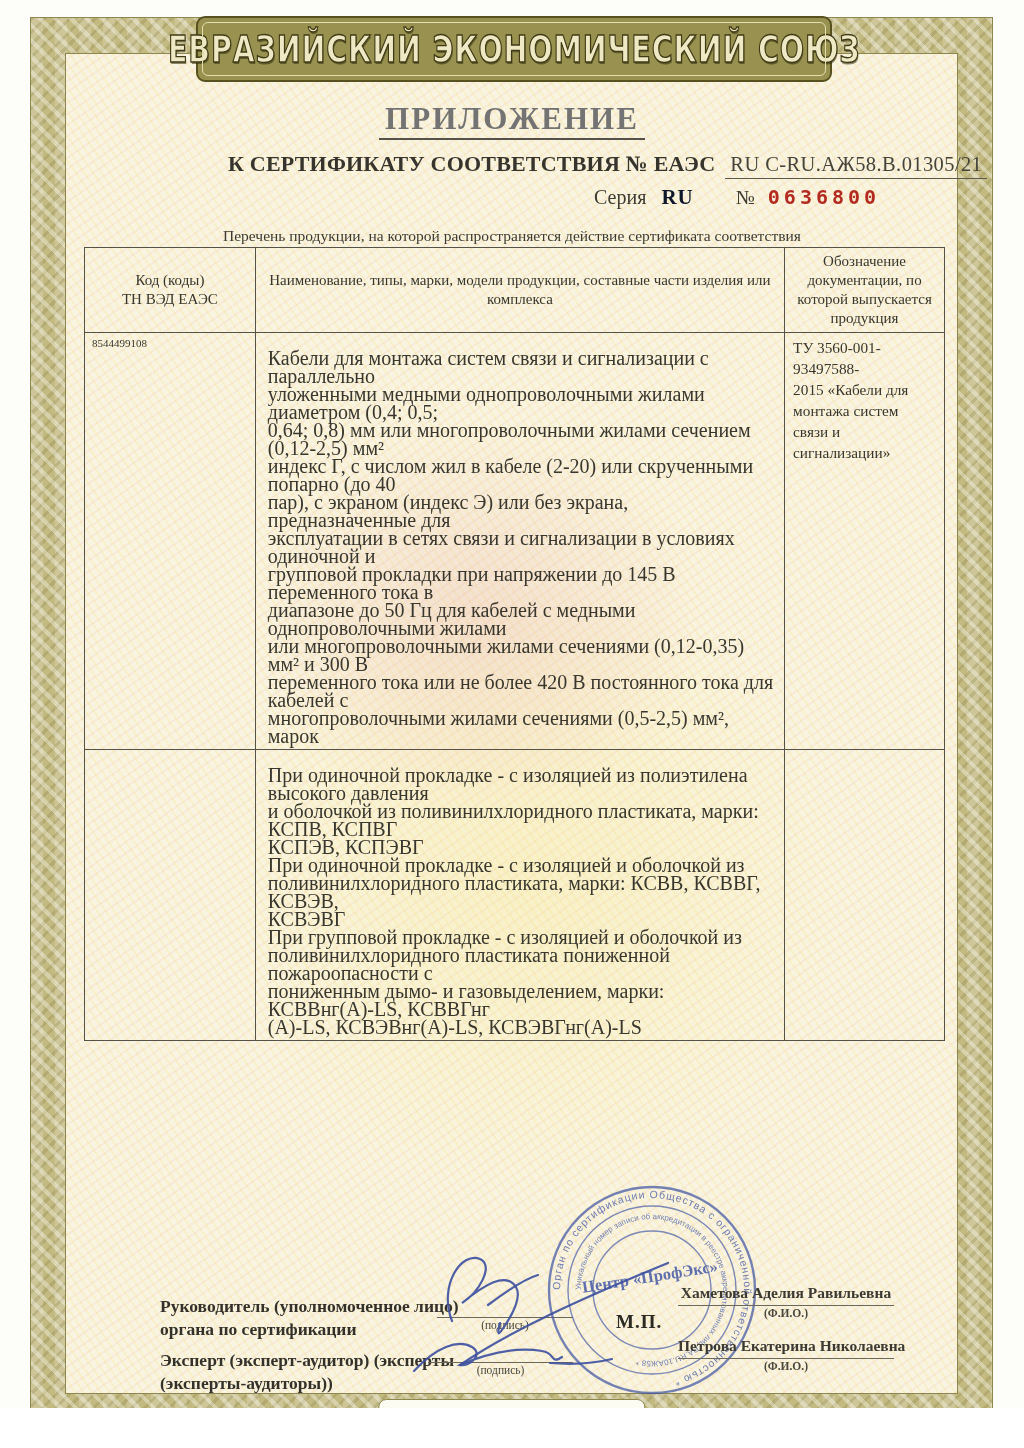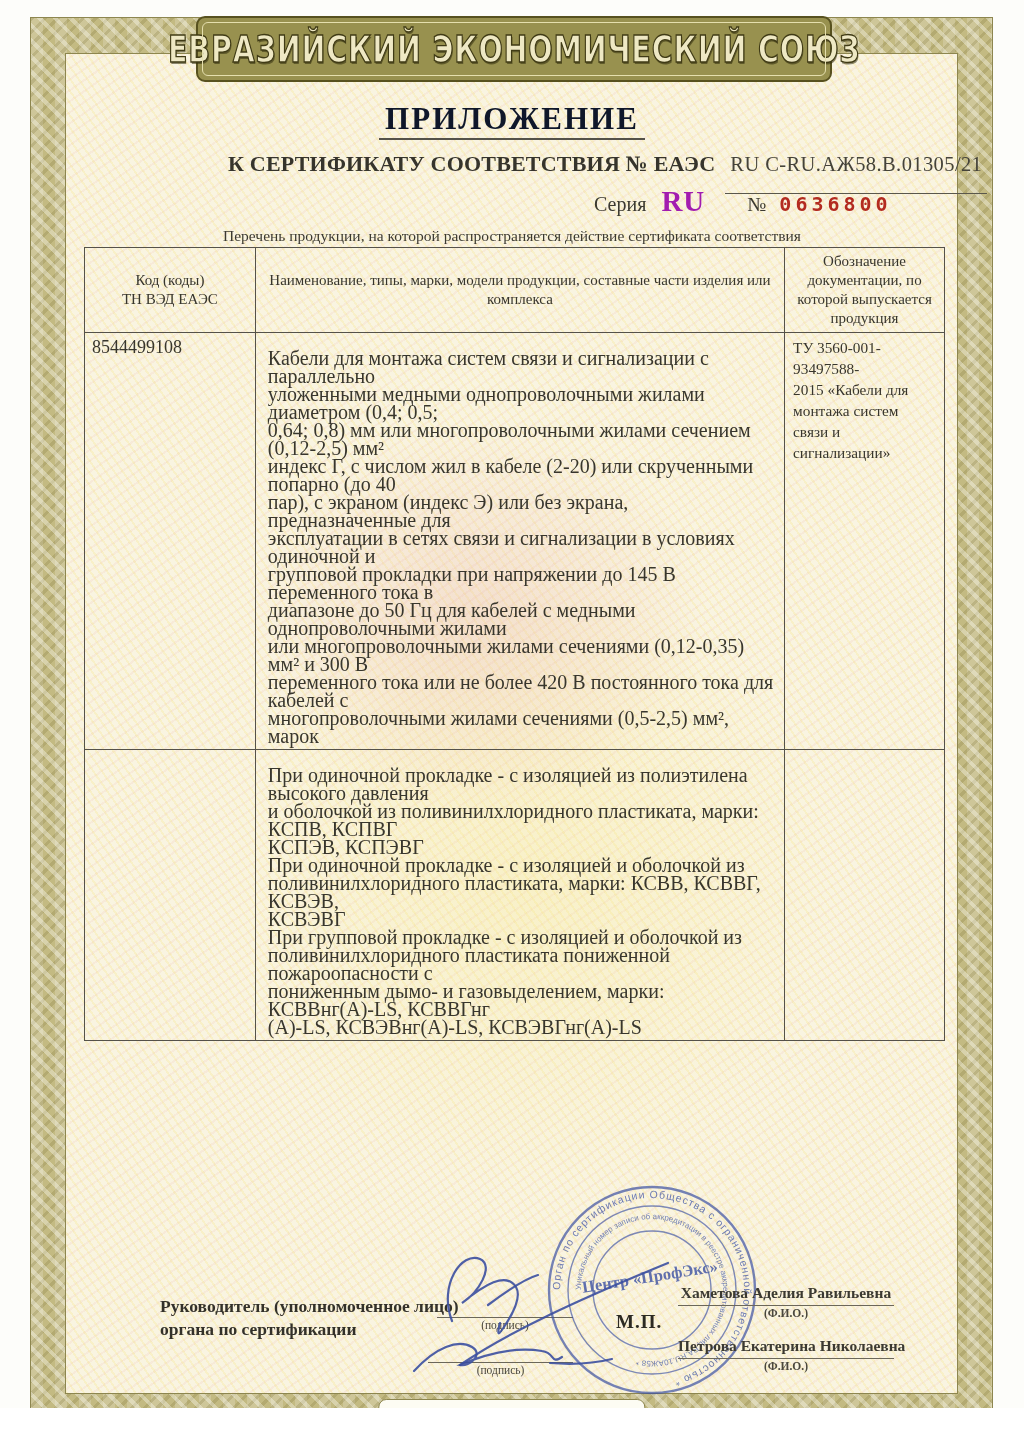--- a/index.html
+++ b/index.html
@@ -41,45 +41,45 @@
     content:""; position:absolute; inset:4px; border:1.5px solid #e5dfae; border-radius:6px; pointer-events:none;
   }
   .banner-title {
     font-family:"DejaVu Sans", sans-serif; font-weight:800; font-size:34px; letter-spacing:1px;
     color:#eee8c4; -webkit-text-stroke:1.3px #3f3a15; text-shadow:1px 2px 0 rgba(50,45,15,0.55);
     white-space:nowrap; transform:scale(0.84,1.08);
   }
 
   .doc-title-wrap { position:absolute; top:101px; left:0; width:100%; text-align:center; z-index:4; }
   .doc-title {
-    display:inline-block; font-weight:bold; font-size:31px; letter-spacing:2px; color:#0f172a;
+    display:inline-block; font-weight:bold; font-size:31px; letter-spacing:2px; color:#737373;
     border-bottom:2px solid #54524a; padding:0 6px 1px;
   }
 
   .cert-line { position:absolute; left:228px; top:151px; z-index:4; display:flex; align-items:baseline; }
   .cert-label { font-weight:bold; font-size:22px; color:#36342c; letter-spacing:0.2px; white-space:nowrap; }
   .cert-number {
     margin-left:10px; font-size:20.5px; color:#45433a; letter-spacing:0.4px; white-space:nowrap;
-    border-bottom:1.5px solid #5a574b; padding:0 5px 17px;
+    border-bottom:1.5px solid #5a574b; padding:0 5px 2px;
   }
 
   .series-line { position:absolute; left:594px; top:185px; z-index:4; display:flex; align-items:baseline; }
   .series-label { font-size:20px; color:#3c3a31; }
-  .series-value { margin-left:15px; font-size:29px; font-weight:bold; color:#a21caf; letter-spacing:1px; }
+  .series-value { margin-left:15px; font-size:21px; font-weight:bold; color:#0f172a; letter-spacing:1px; }
   .number-sign { margin-left:42px; font-size:20px; color:#3c3a31; }
   .blank-number { margin-left:13px; font-family:"DejaVu Sans Mono", monospace; font-size:20px; font-weight:bold; color:#b32b20; letter-spacing:4px; }
 
   .products-caption { position:absolute; top:227px; left:0; width:100%; text-align:center; z-index:4; font-size:15.5px; color:#3c3a31; }
 
   table.products { position:absolute; left:84px; top:247px; width:861px; z-index:4; border-collapse:collapse; color:#38362d; }
   table.products th, table.products td { border:1.5px solid #55524a; background:transparent; vertical-align:top; }
   table.products th { font-weight:normal; text-align:center; font-size:15px; line-height:19px; padding:4px 6px; vertical-align:middle; height:66px; }
   .th-code, .td-desc, .td-docs { white-space:pre-line; }
   .th-docs { font-size:14.6px; line-height:17.5px; }
-  .td-code { font-size:18px; padding:4px 6px 4px 7px; height:201px; }
+  .td-code { font-size:11px; padding:4px 6px 4px 7px; height:201px; }
   .td-desc { font-size:20px; line-height:18px; padding:16px 10px 4px 12px; }
   .td-docs { font-size:15.3px; line-height:21px; padding:4px 8px; }
   tr.row-2 td { height:185px; }
 
   
   .sig-label { position:absolute; left:160px; z-index:4; font-weight:bold; font-size:17.5px; line-height:1.32; color:#33312a; width:312px; }
   .sig-label.head { top:1295px; }
   .sig-label.expert { top:1349px; }
 
   .sig-line { position:absolute; z-index:4; border-top:1px solid #6b675a; text-align:center; }
@@ -182,20 +182,21 @@
 При групповой прокладке - с изоляцией и оболочкой из
 поливинилхлоридного пластиката пониженной пожароопасности с
 пониженным дымо- и газовыделением, марки:  КСВВнг(А)-LS, КСВВГнг
 (А)-LS, КСВЭВнг(А)-LS,  КСВЭВГнг(А)-LS</td>
         <td class="td-docs"></td>
       </tr>
     </tbody>
   </table>
 
   <div class="sig-label head">Руководитель (уполномоченное лицо) органа по сертификации</div>
+  <div class="sig-label expert">Эксперт (эксперт-аудитор) (эксперты (эксперты-аудиторы))</div>
 
   <div class="sig-line one">
     <span class="caption">(подпись)</span>
   </div>
   <div class="sig-line two">
     <span class="caption">(подпись)</span>
   </div>
 
   <div class="mp-text">М.П.</div>
 

